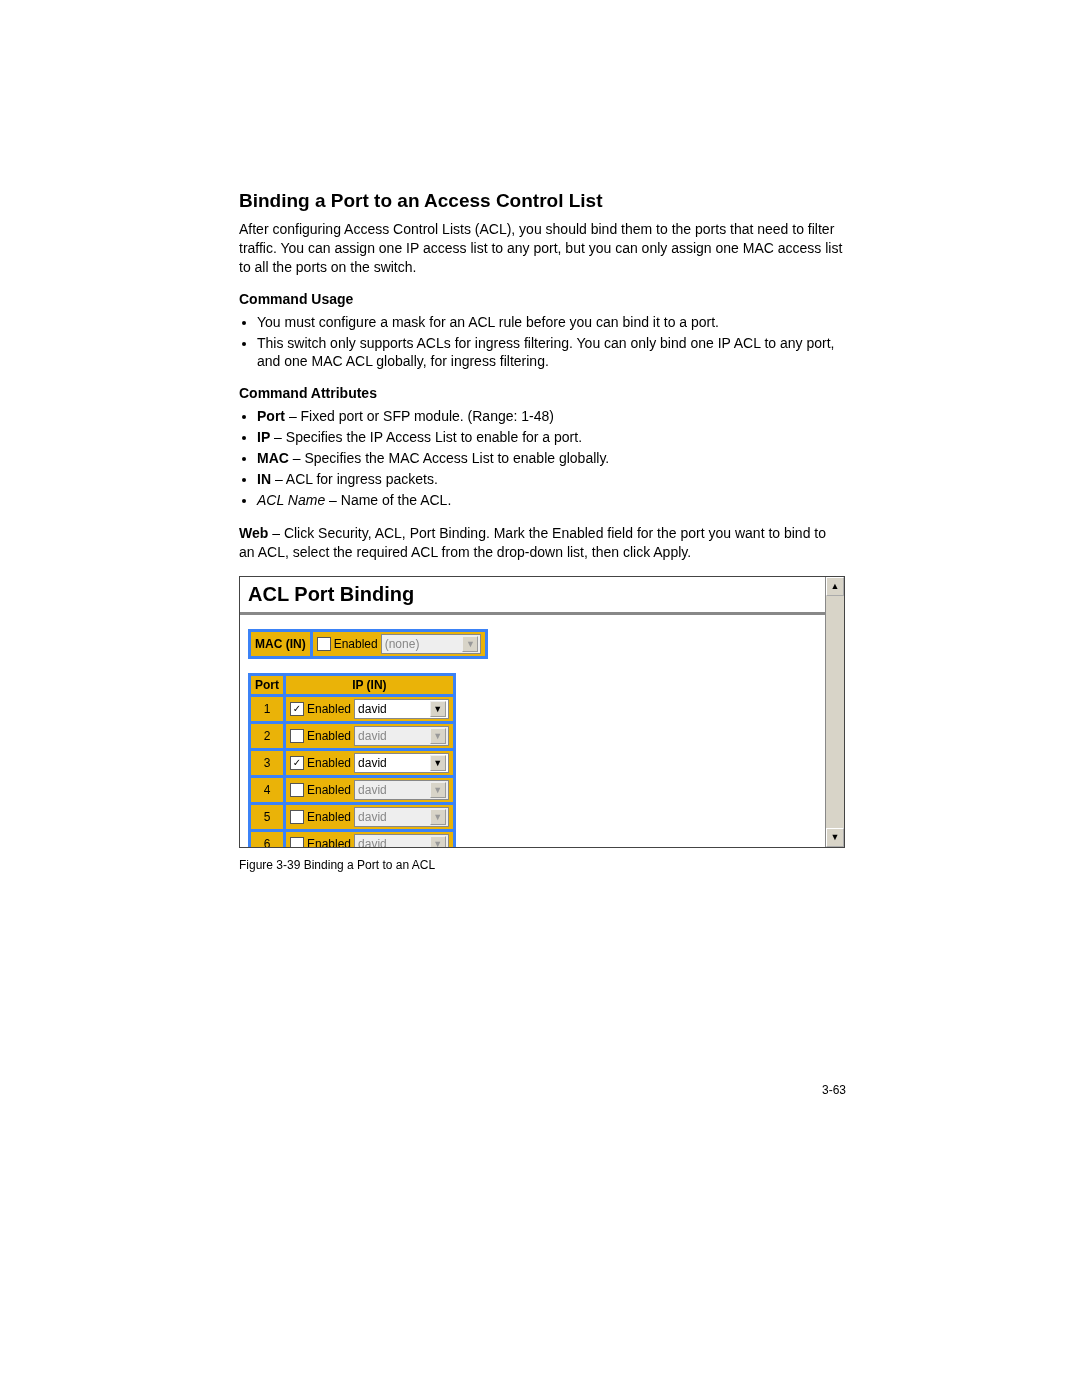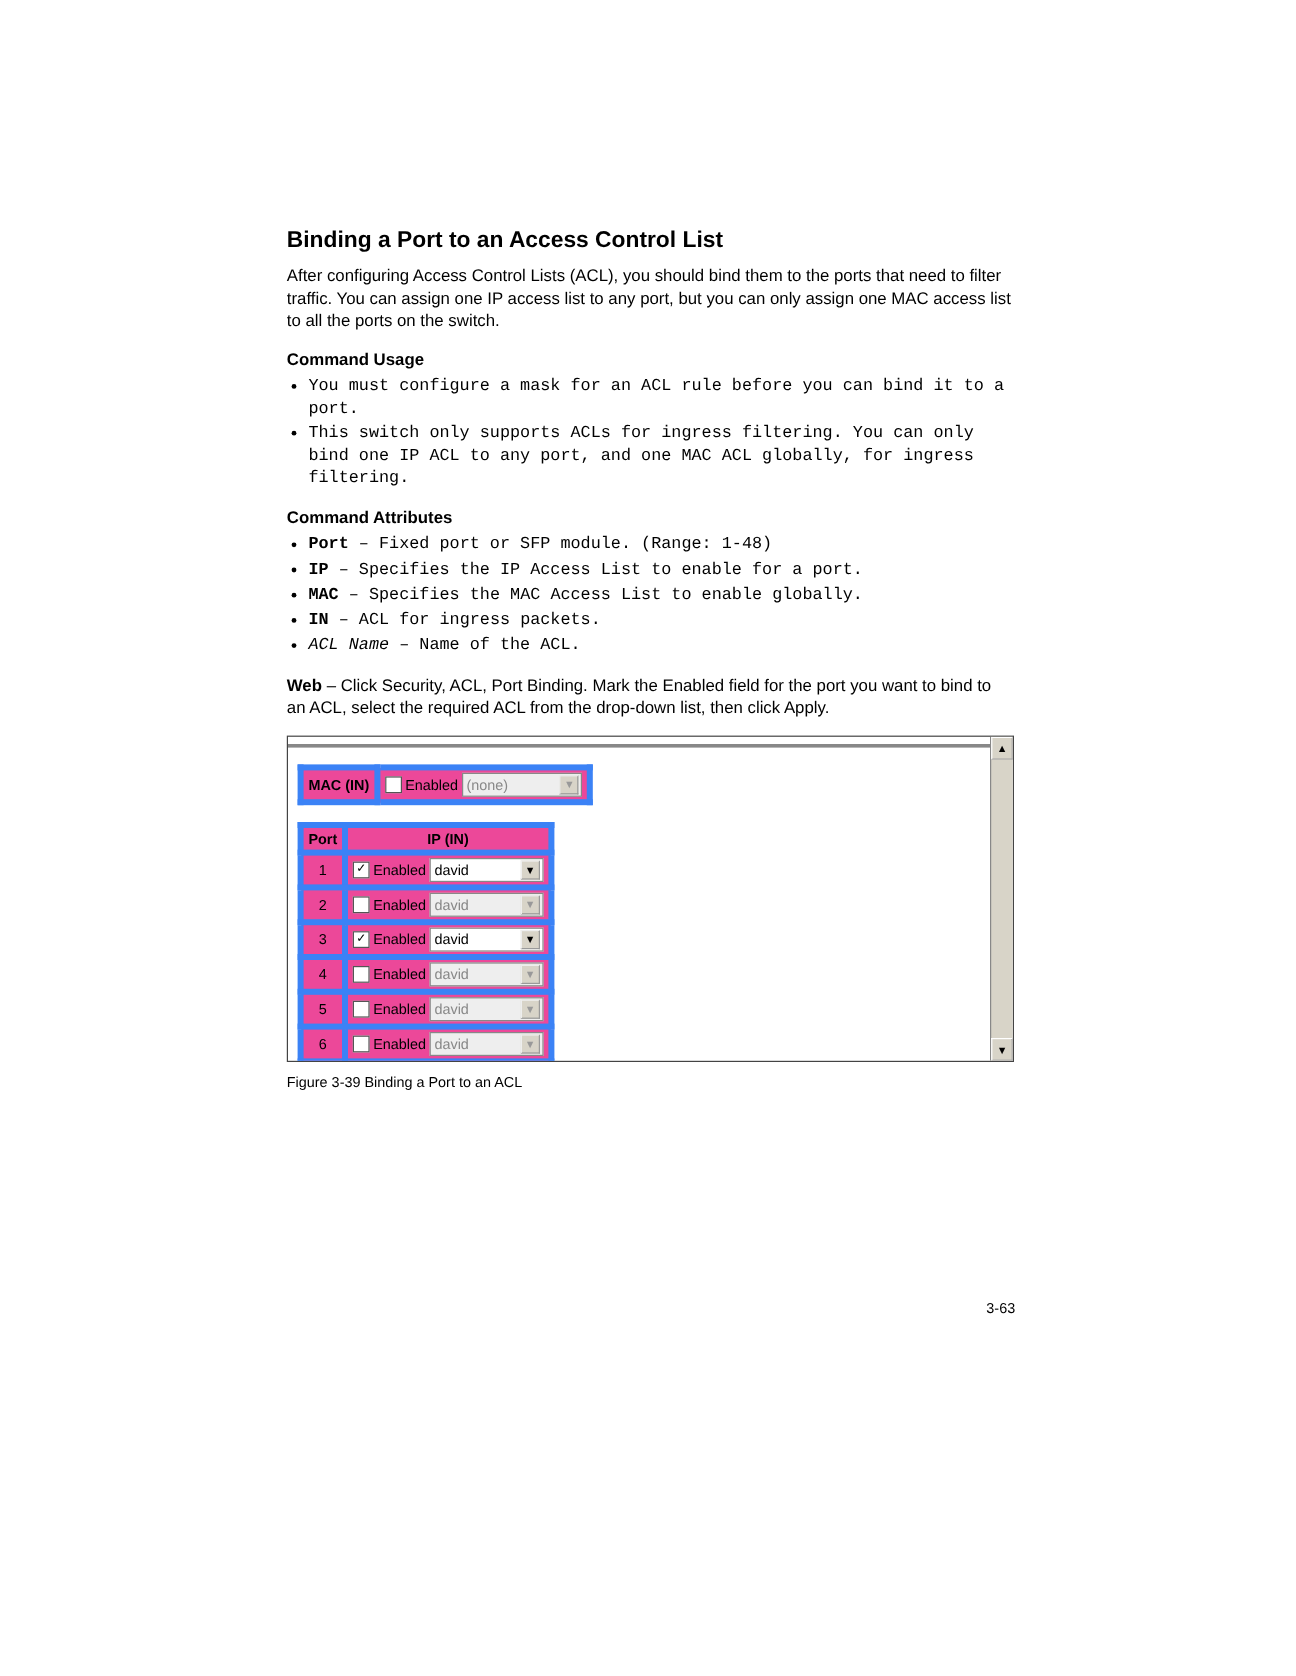--- a/index.html
+++ b/index.html
@@ -44,21 +44,20 @@
     font-weight: 700;
     margin: 4px 0 6px 0;
   }
   ul.bullets {
     margin: 0 0 14px 0;
     padding-left: 18px;
   }
   ul.bullets li {
     margin: 2px 0;
     line-height: 1.35;
-    font-family: Liberation Mono, monospace;
   }
   .spaced li { margin: 4px 0; }
   .bold { font-weight: 700; }
   .ital { font-style: italic; }
   .figwrap {
     border: 1px solid #444;
     height: 270px;
     overflow: hidden;
     position: relative;
     background: #fff;
@@ -97,24 +96,24 @@
     border: none;
     border-top: 3px solid #888;
     margin: 0 0 14px -8px;
     width: calc(100% + 8px);
   }
   .ctl-table {
     border-collapse: collapse;
     font-size: 12px;
   }
   .ctl-table td, .ctl-table th {
-    border: 5px solid #3b82f6;
+    border: 3px solid #3b82f6;
     padding: 2px 4px;
     text-align: center;
-    background: #ec4899;
+    background: #eab308;
   }
   .ctl-table th { font-weight: 700; }
   .inline-cell {
     display: inline-flex;
     align-items: center;
     gap: 3px;
   }
   .chk {
     width: 12px; height: 12px;
     border: 1px solid #555;
@@ -181,20 +180,21 @@
       <li><span class="bold">IN</span><span> – ACL for ingress packets.</span></li>
       <li><span class="ital">ACL Name</span><span> – Name of the ACL.</span></li>
     </ul>
 
   <p class="body">
     <span class="bold">Web</span><span> – Click Security, ACL, Port Binding. Mark the Enabled field for the port you want to bind to an ACL, select the required ACL from the drop-down list, then click Apply.</span>
   </p>
 
   <div class="figwrap">
     <div class="fig-inner">
+      <div class="fig-title">ACL Port Binding</div>
       <hr class="hr">
 
       <table class="ctl-table" style="margin-bottom:14px;">
         <tbody>
             <tr>
           <td class="bold">MAC (IN)</td>
           <td>
             <span class="inline-cell">
               <span class="chk" id="mac-chk"></span>
               <span>Enabled</span>

